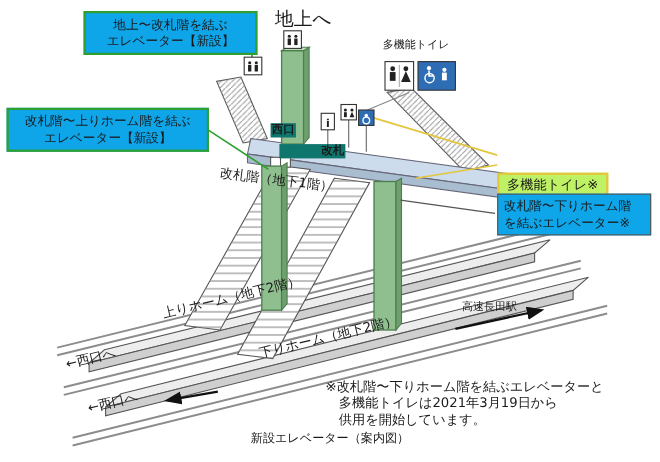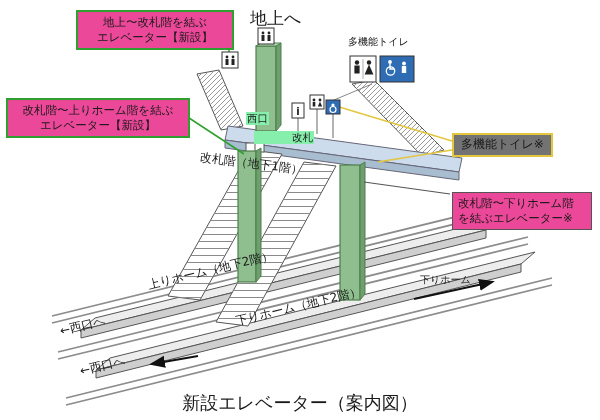--- a/index.html
+++ b/index.html
@@ -2,34 +2,34 @@
 <html><head>
 <meta charset="utf-8">
 <style>
   html,body{margin:0;padding:0;background:#fff;}
   .stage{
     position:relative;width:600px;height:420px;background:#fff;overflow:hidden;
     font-family:"DejaVu Sans","Liberation Sans",sans-serif;color:#1a1a1a;
   }
   .stage svg.art{position:absolute;left:0;top:0;}
   .lbl{position:absolute;white-space:nowrap;font-size:12px;line-height:1.2;}
-  .lbl.small{font-size:10.5px;background:#86efac;padding:0 1px;}
+  .lbl.small{font-size:10.5px;background:#0f766e;padding:0 1px;font-weight:bold;}
   .lbl.bold{font-weight:normal;font-size:10px;}
   .rot-track{transform:rotate(-13.5deg);transform-origin:0 50%;}
   .rot-slab{transform:rotate(7deg);transform-origin:0 50%;}
   .callout{
-    position:absolute;background:#ec4899;text-align:center;line-height:1.3;
+    position:absolute;background:#0ea5e9;text-align:center;line-height:1.3;
     padding:3px 5px;font-size:11.5px;
   }
   .callout.green{border:2px solid #2fa02f;}
-  .callout.yellow{border:2px solid #e3c63e;background:#737373;font-size:12px;padding:2px 7px;}
+  .callout.yellow{border:2px solid #e3c63e;background:#bef264;font-size:12px;padding:2px 7px;margin-top:24px;}
   .callout.gray{border:1.5px solid #555;text-align:left;}
   .note{position:absolute;left:296px;top:344px;font-size:12px;line-height:15px;}
   .note .cont{margin-left:12px;}
-  .caption{position:absolute;left:0;top:391px;width:600px;text-align:center;font-size:18px;}
+  .caption{position:absolute;left:0;top:391px;width:600px;text-align:center;font-size:11px;}
 </style>
 </head>
 <body>
 
 <div class="stage">
 
   <svg class="art" width="600" height="420" viewBox="0 0 600 420">
     <defs>
       <pattern id="hatch" width="5" height="5" patternUnits="userSpaceOnUse">
         <path d="M0,5 L5,0" stroke="#9a9a9a" stroke-width="1"></path>
@@ -183,32 +183,37 @@
     <div>エレベーター【新設】</div>
   </div>
 
   <div class="callout green" style="left:6px;top:98px;width:170px;">
     <div>改札階〜上りホーム階を結ぶ</div>
     <div>エレベーター【新設】</div>
   </div>
 
   <div class="callout yellow" style="left:452px;top:133px;">多機能トイレ※</div>
 
-  <div class="callout gray" style="left:452px;top:176px;width:128px;margin-top:16px;">
+  <div class="callout gray" style="left:452px;top:176px;width:128px;">
     <div>改札階〜下りホーム階</div>
     <div>を結ぶエレベーター※</div>
   </div>
 
   <div class="lbl" style="left:250px;top:8px;font-size:17px;">地上へ</div>
   <div class="lbl bold" style="left:348px;top:36px;">多機能トイレ</div>
   <div class="lbl small" style="left:246px;top:112px;">西口</div>
   <div class="lbl small" style="left:254px;top:131px;padding-left:38px;">改札</div>
   <div class="lbl rot-slab" style="left:200px;top:150px;">改札階（地下1階）</div>
   <div class="lbl rot-track" style="left:148px;top:278px;">上りホーム（地下2階）</div>
   <div class="lbl rot-track" style="left:236px;top:314px;">下りホーム（地下2階）</div>
   <div class="lbl rot-track" style="left:60px;top:324px;">←西口へ</div>
   <div class="lbl rot-track" style="left:80px;top:364px;">←西口へ</div>
-  <div class="lbl bold" style="left:420px;top:274px;">下りホーム</div>
-
+  <div class="lbl bold" style="left:420px;top:274px;">高速長田駅</div>
+
+  <div class="note">
+    <div>※改札階〜下りホーム階を結ぶエレベーターと</div>
+    <div class="cont">多機能トイレは2021年3月19日から</div>
+    <div class="cont">供用を開始しています。</div>
+  </div>
 
   <div class="caption">新設エレベーター（案内図）</div>
 
 </div>
 
 </body></html>

